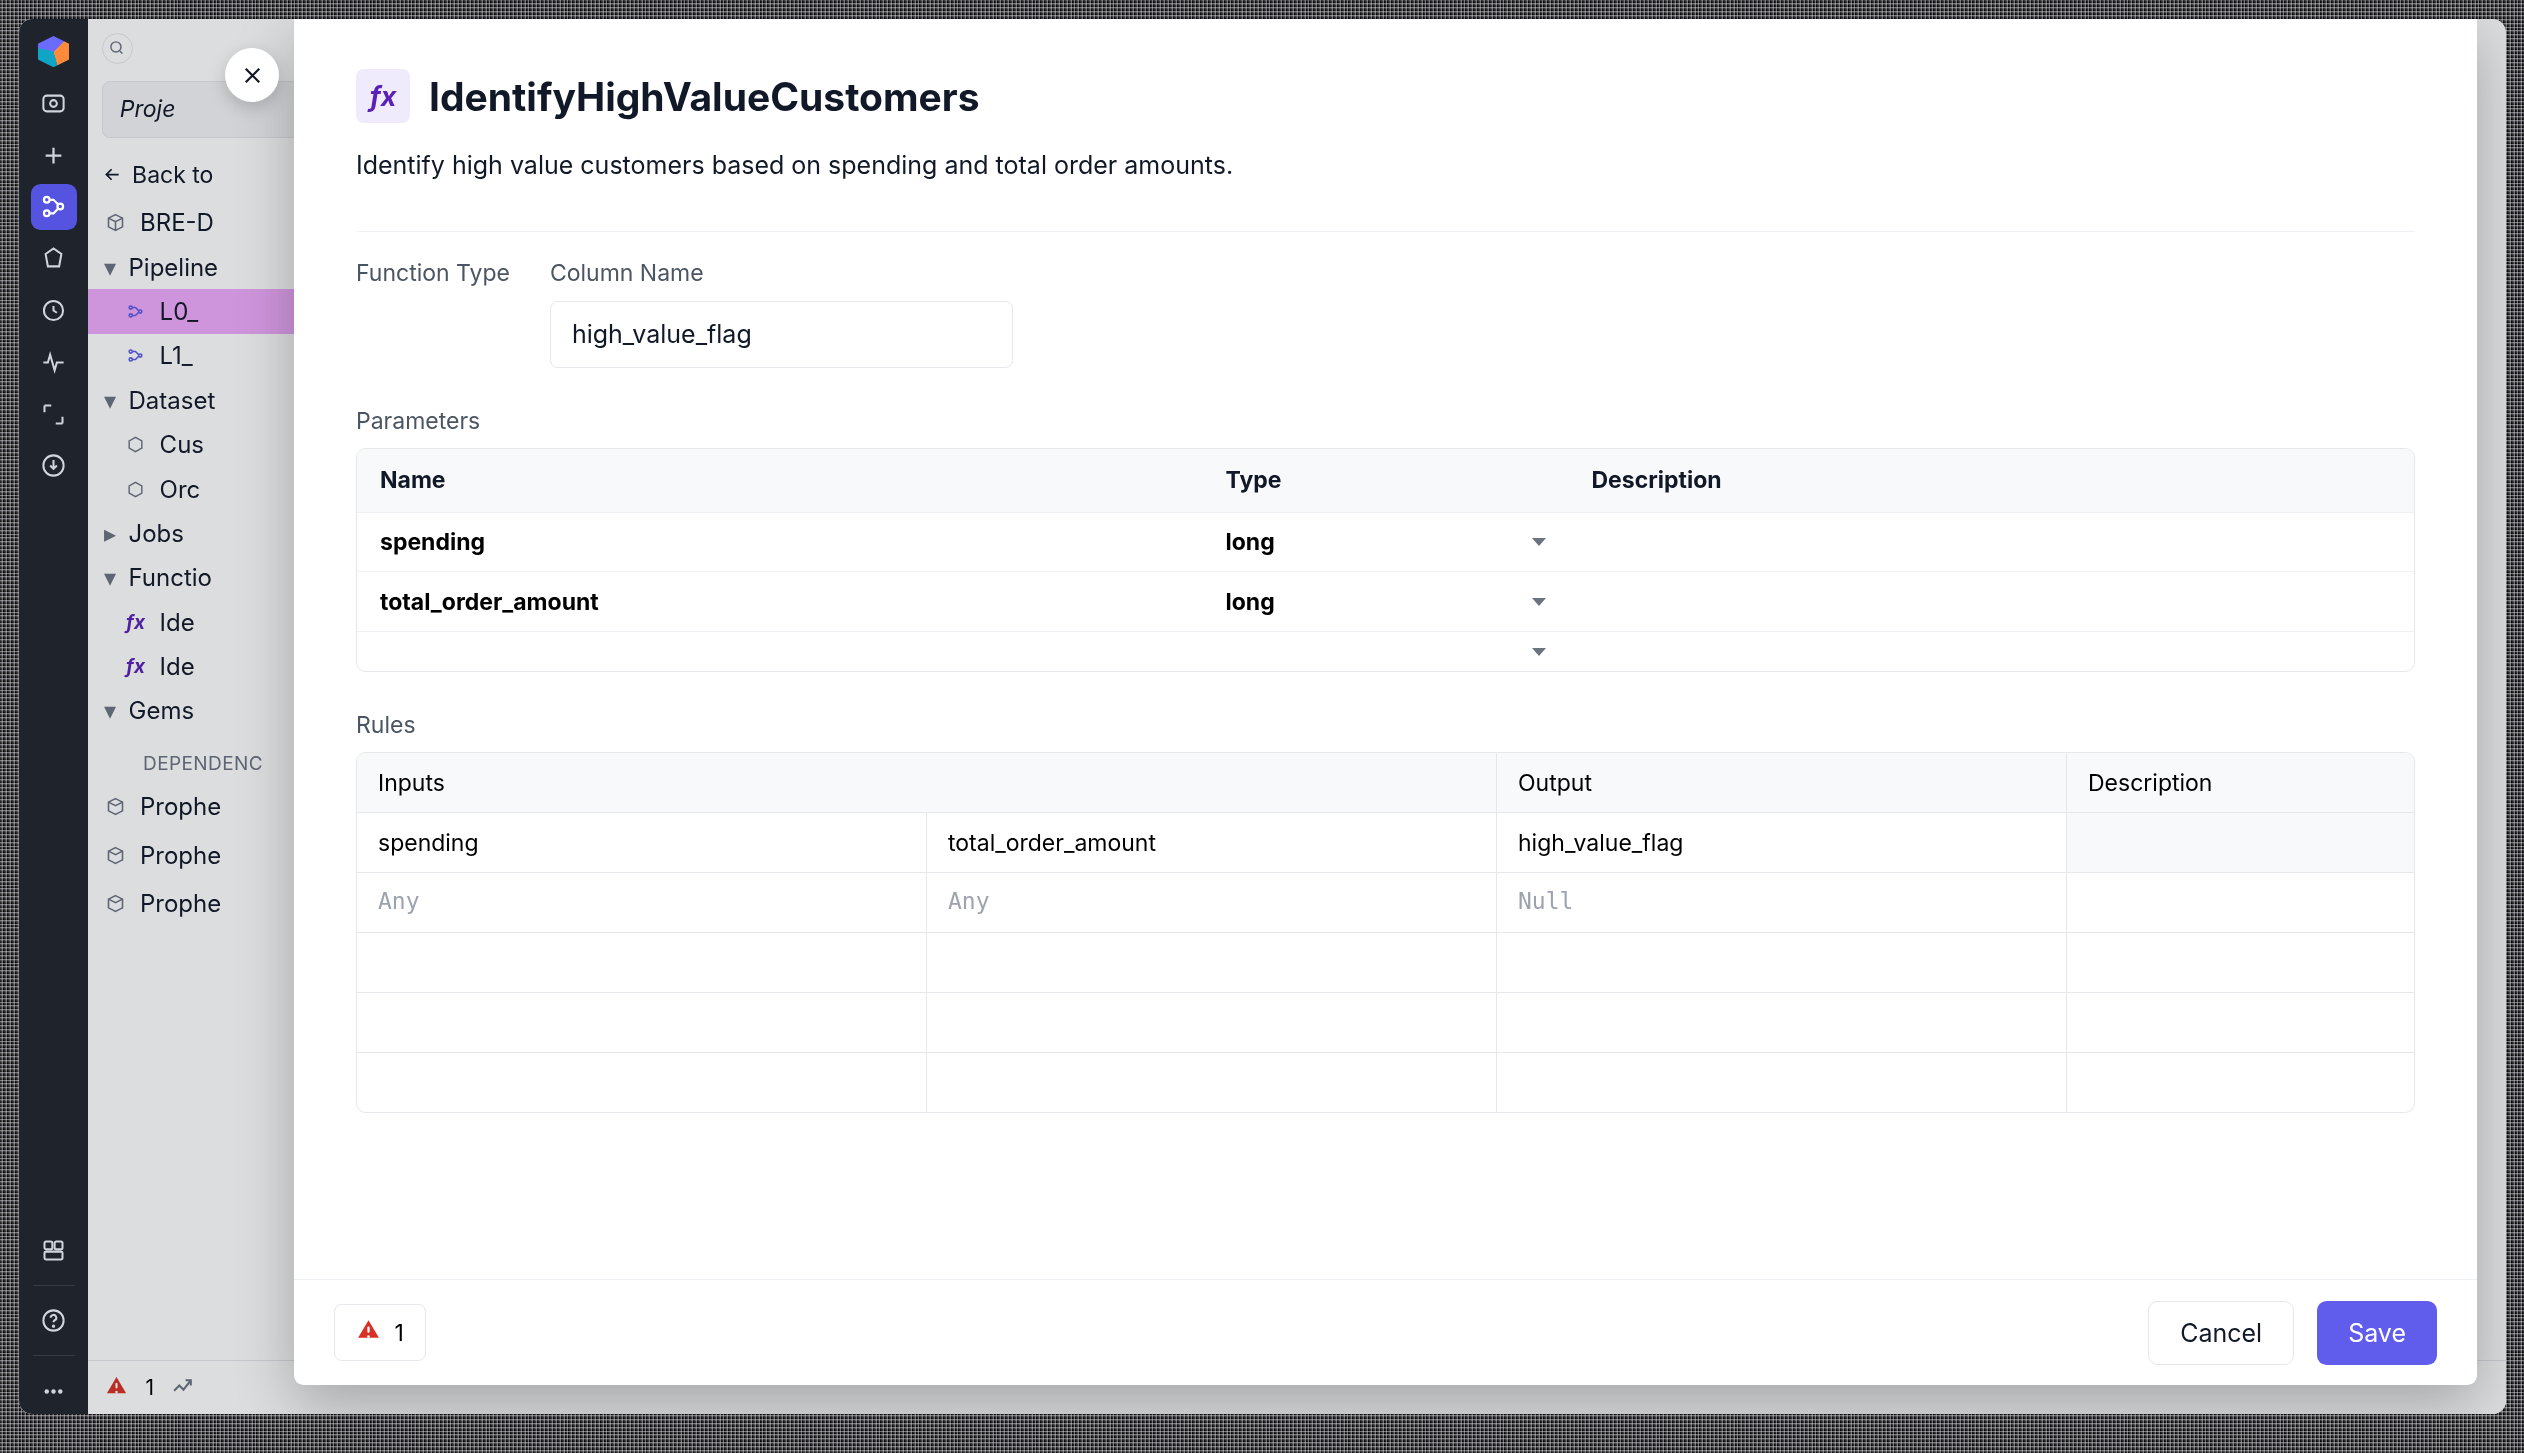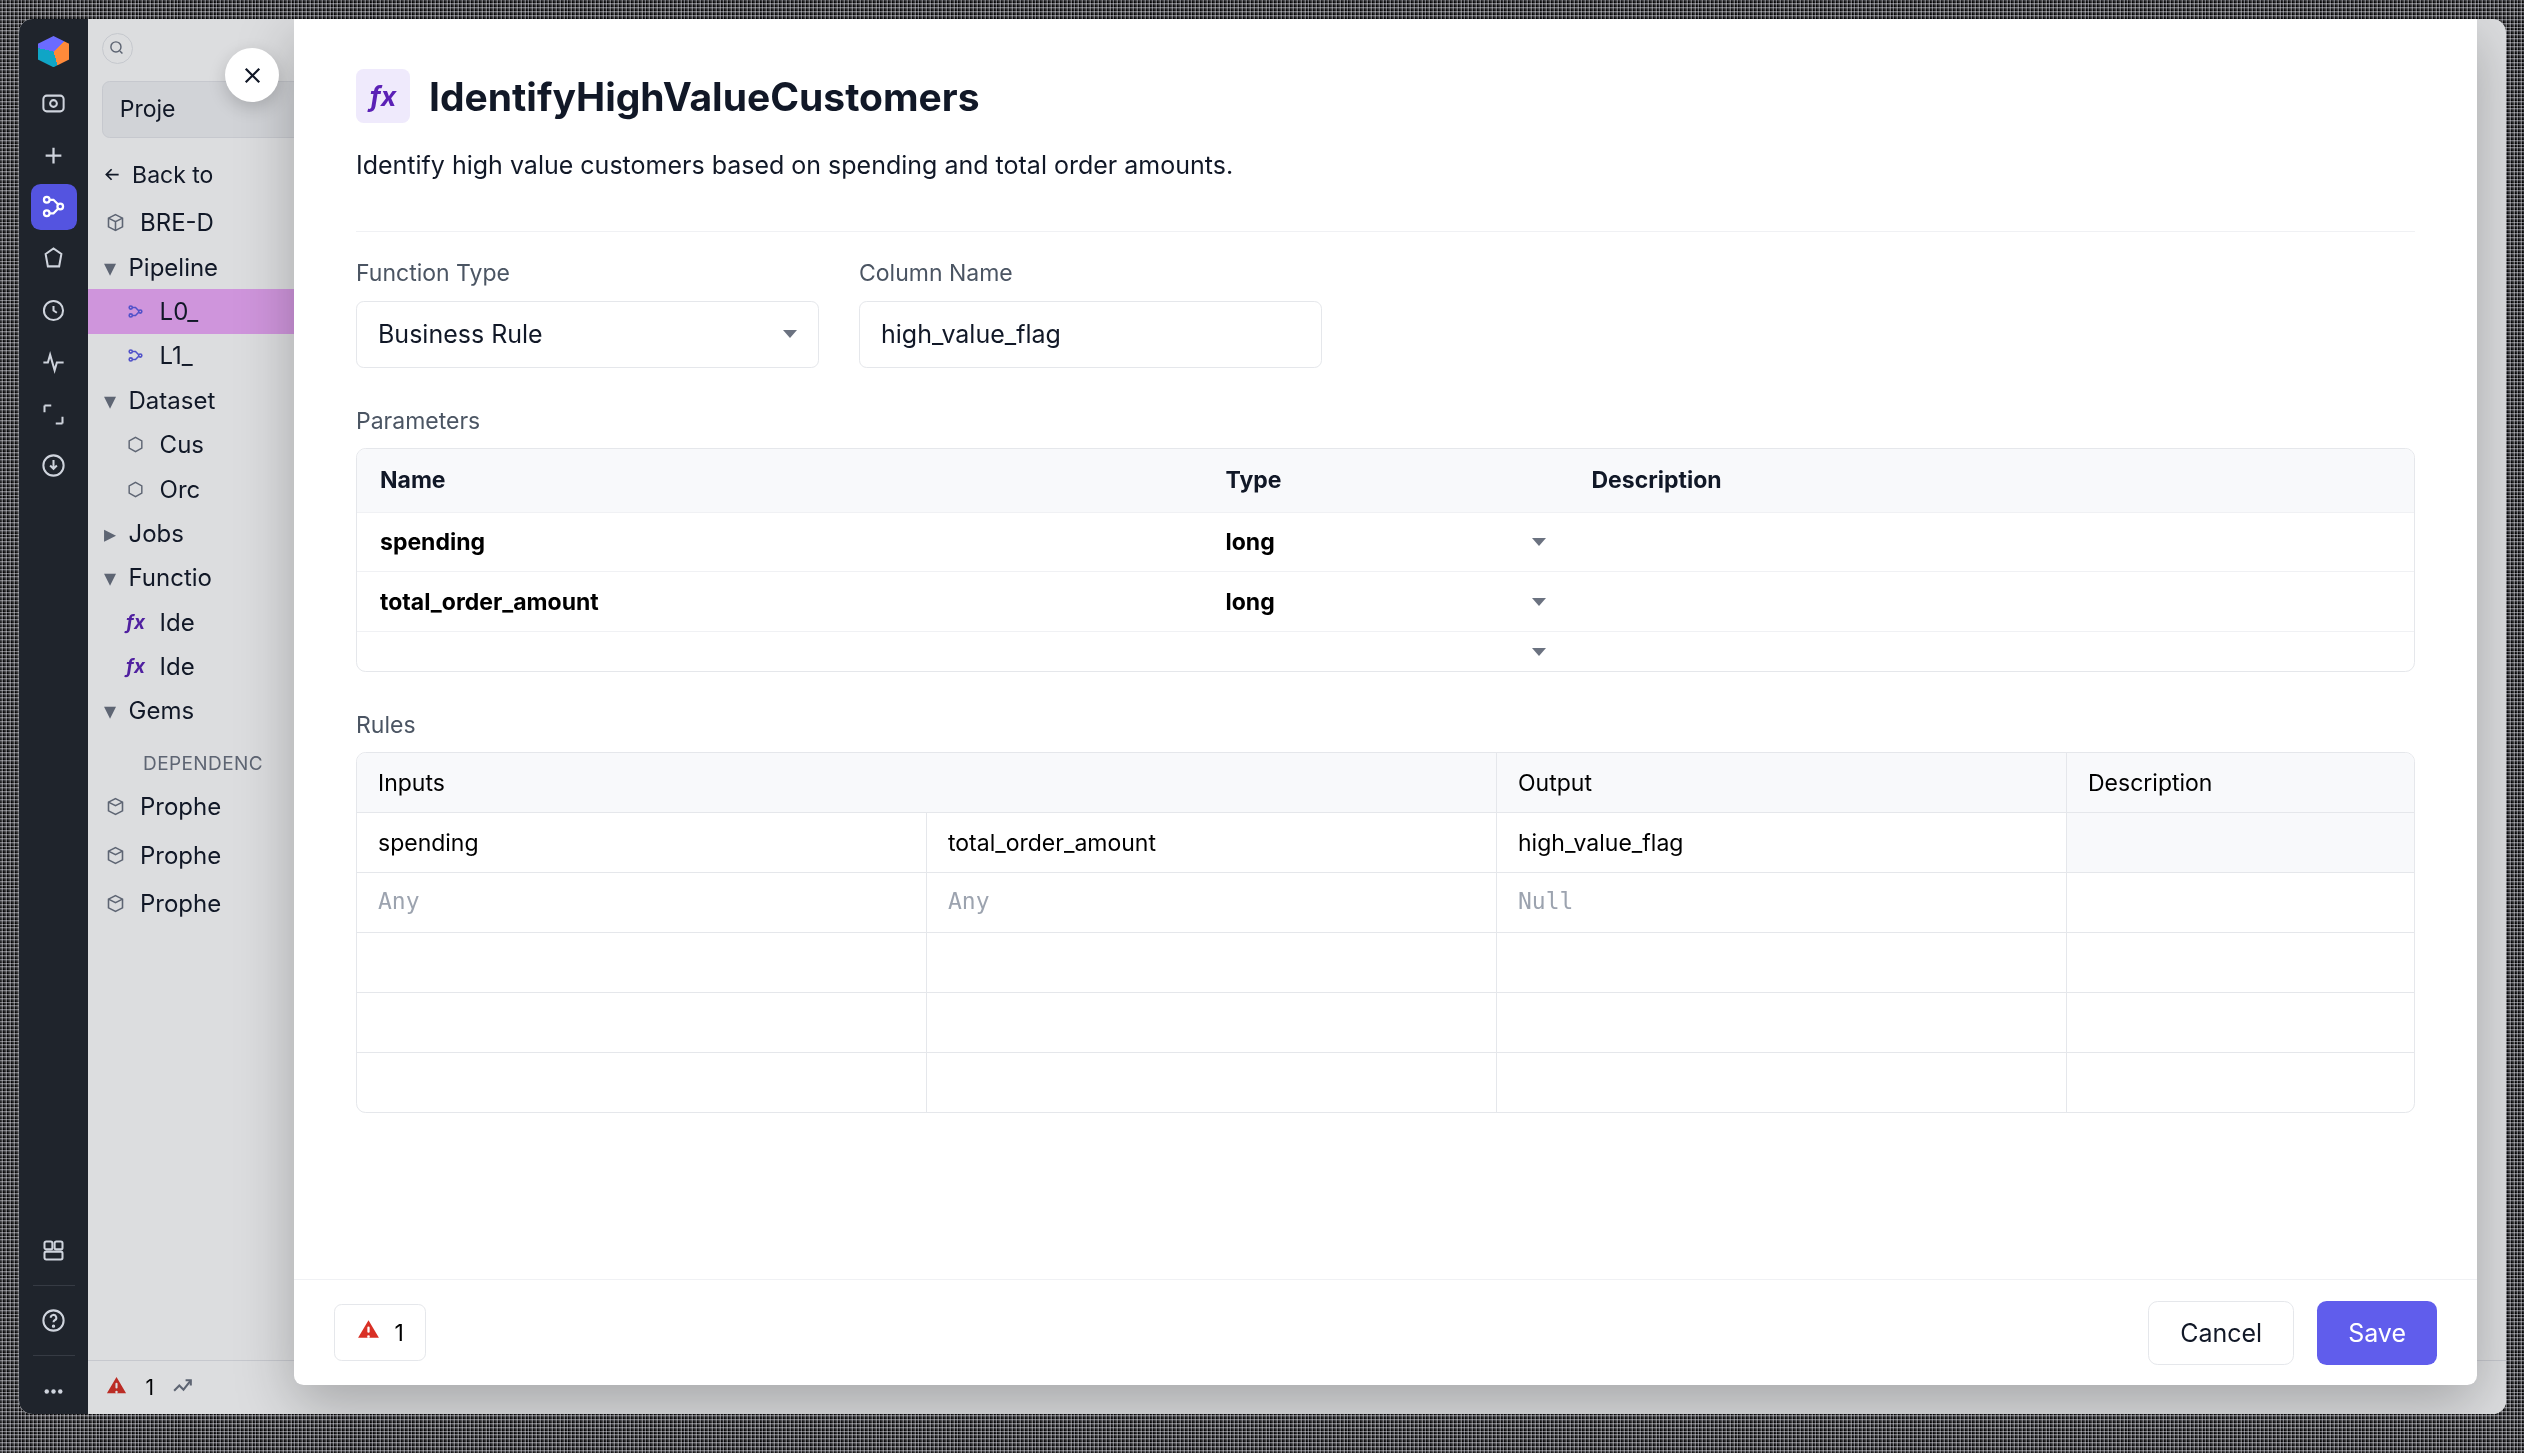--- a/index.html
+++ b/index.html
@@ -24,21 +24,21 @@
       clip-path:polygon(50% 0,100% 25%,100% 75%,50% 100%,0 75%,0 25%);}
     .rail svg{width:27px;height:27px;}
     .nav-sep{width:42px;border-top:1px solid #363b44;margin:5.8px 0;}
     
     .sidebar{width:231px;background:#ffffff;color:#111827;border-right:1px solid #e5e7eb;
              overflow:hidden;}
     .sidebar .search-row{display:flex;align-items:center;gap:7.7px;padding:13.5px 13.5px;}
     .sidebar .search-row .round{width:31px;height:31px;border-radius:963px;border:1px solid #e5e7eb;
           display:flex;align-items:center;justify-content:center;color:#6b7280;}
     .sidebar .proj-btn{margin:3.9px 13.5px 17.3px 13.5px;padding:13.5px 17.3px;border-radius:7.7px;
-          background:#f3f4f6;border:1px solid #e5e7eb;font-size:23px;color:#111827;}
+          background:#f3f4f6;border:1px solid #e5e7eb;font-size:23px;color:#111827;font-style:italic;}
     .sidebar .back-row{display:flex;align-items:center;gap:9.6px;padding:5.8px 13.5px 11.6px 13.5px;
           color:#111827;font-size:23px;}
     .tree{font-size:24px;}
     .tree .row{display:flex;align-items:center;gap:11.6px;padding:7.7px 9.6px 7.7px 15.4px;color:#111827;
           white-space:nowrap;overflow:hidden;text-overflow:ellipsis;}
     .tree .row.lv2{padding-left:35px;}
     .tree .row.sel{background:#f0abfc;}
     .tree .caret{width:13.5px;height:13.5px;display:inline-flex;align-items:center;justify-content:center;
           color:#6b7280;}
     .sec-title{padding:19px 15.4px 7.7px 15.4px;font-size:19px;letter-spacing:0.4px;color:#6b7280;text-align:center;}
@@ -342,24 +342,20 @@
       <div class="modal-scroll">
         <div class="title-row">
           <div class="fx-badge">fx</div>
           <div class="modal-title">IdentifyHighValueCustomers</div>
         </div>
         <div class="modal-desc">Identify high value customers based on spending and total order amounts.</div>
 
         <div class="form-grid">
           <div class="form-col">
             <div class="lbl">Function Type</div>
-            <div class="select">
-              <span>Business Rule</span>
-              <span class="chev-select"></span>
-            </div>
           </div>
           <div class="form-col">
             <div class="lbl">Column Name</div>
             <div class="text-input">
               <span>high_value_flag</span>
             </div>
           </div>
         </div>
 
         <div class="section-label">Parameters</div>

